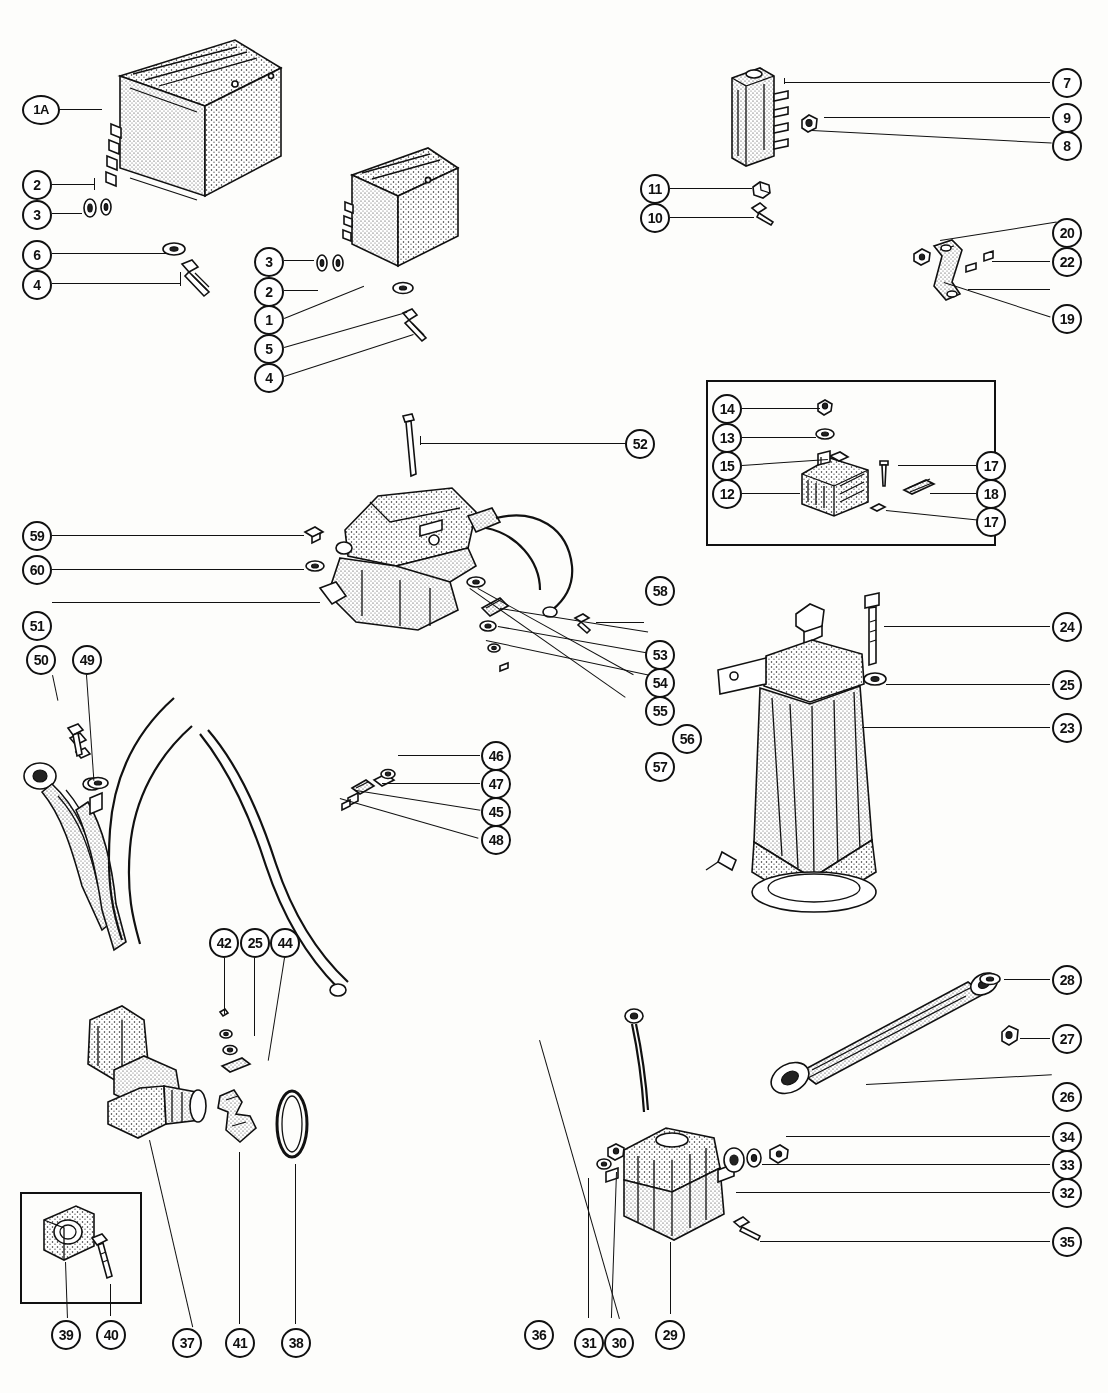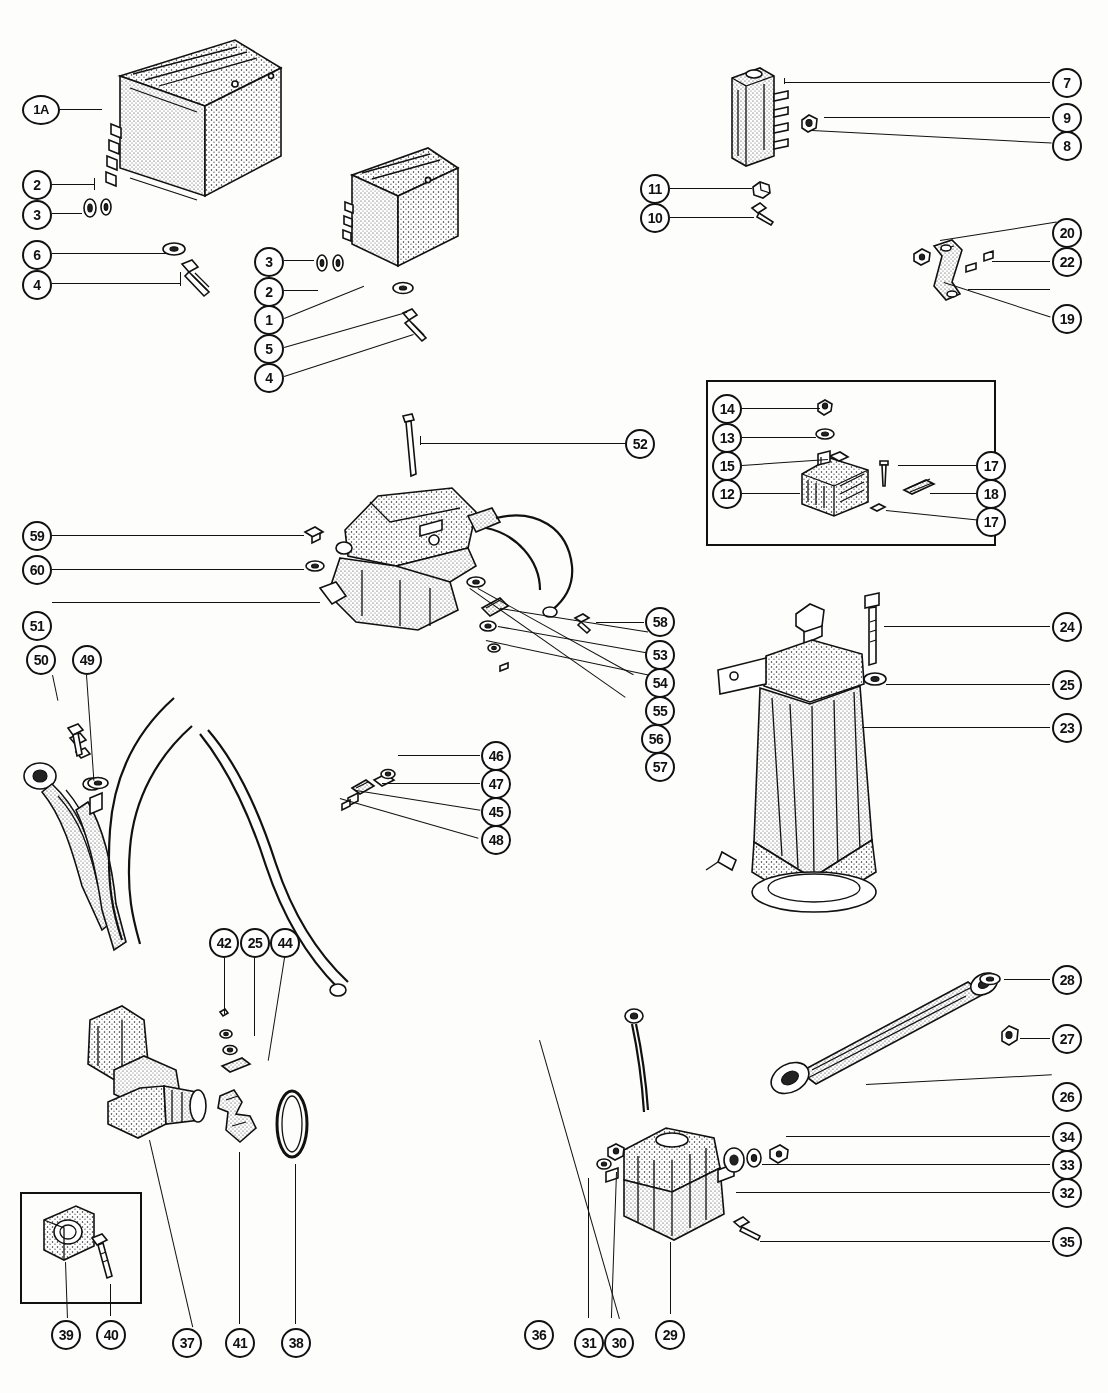--- a/index.html
+++ b/index.html
@@ -648,25 +648,25 @@
       <div class="callout" style="left: 712px; top: 423px;">13</div>
       <div class="callout" style="left: 712px; top: 451px;">15</div>
       <div class="callout" style="left: 712px; top: 479px;">12</div>
       <div class="callout" style="left: 976px; top: 451px;">17</div>
       <div class="callout" style="left: 976px; top: 479px;">18</div>
       <div class="callout" style="left: 976px; top: 507px;">17</div>
       <div class="callout" style="left: 625px; top: 429px;">52</div>
       <div class="callout" style="left: 22px; top: 521px;">59</div>
       <div class="callout" style="left: 22px; top: 555px;">60</div>
       <div class="callout" style="left: 22px; top: 588px; margin-top: 23px;">51</div>
-      <div class="callout" style="left: 645px; top: 576px; margin-top: 31px;">58</div>
+      <div class="callout" style="left: 645px; top: 576px;">58</div>
       <div class="callout" style="left: 645px; top: 640px;">53</div>
       <div class="callout" style="left: 645px; top: 668px;">54</div>
       <div class="callout" style="left: 645px; top: 696px;">55</div>
-      <div class="callout" style="left: 641px; top: 724px; text-align: center;">56</div>
+      <div class="callout" style="left: 672px; top: 724px; text-align: center;">56</div>
       <div class="callout" style="left: 645px; top: 752px;">57</div>
       <div class="callout" style="left: 1052px; top: 612px;">24</div>
       <div class="callout" style="left: 1052px; top: 670px;">25</div>
       <div class="callout" style="left: 1052px; top: 713px;">23</div>
       <div class="callout" style="left: 26px; top: 645px;">50</div>
       <div class="callout" style="left: 72px; top: 645px;">49</div>
       <div class="callout" style="left: 481px; top: 741px;">46</div>
       <div class="callout" style="left: 481px; top: 769px;">47</div>
       <div class="callout" style="left: 481px; top: 797px;">45</div>
       <div class="callout" style="left: 481px; top: 825px;">48</div>

